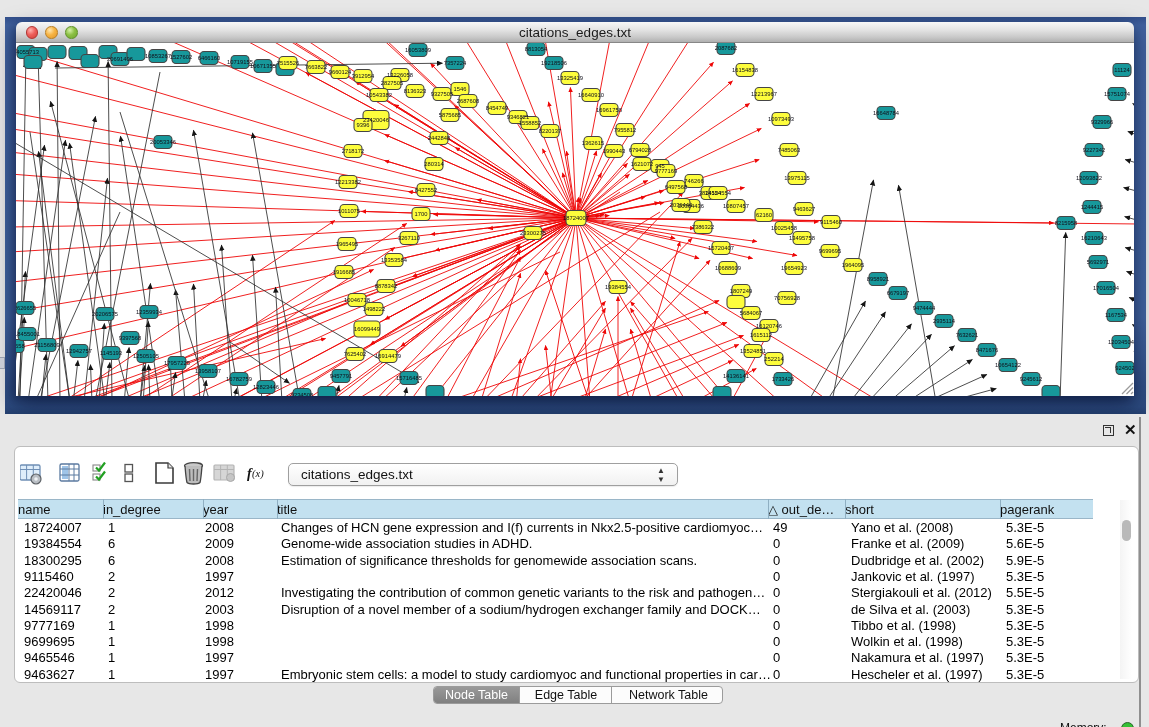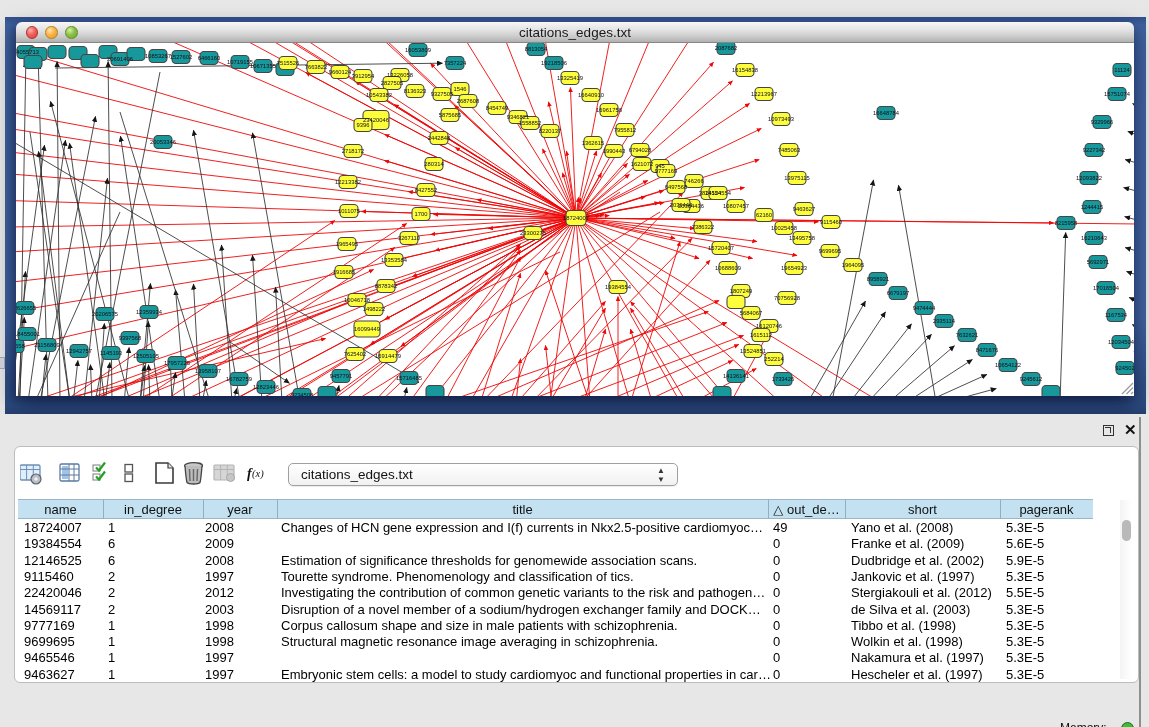--- a/index.html
+++ b/index.html
@@ -28,21 +28,21 @@
 #closex{left:1124px;top:409px;font-size:15px;font-weight:bold;color:#111}
 #panel{left:14px;top:434px;width:1125px;height:237px;background:#fff;border:1px solid #bdbdbd;border-radius:6px}
 
 .icon{position:absolute;top:450px}
 #combo{left:288px;top:451px;width:390px;height:23px;border:1px solid #9f9f9f;border-radius:5px;
  background:linear-gradient(180deg,#ffffff,#f1f1f1);box-shadow:0 1px 1px rgba(0,0,0,.08)}
 #combo .t{left:12px;top:3px;font-size:13.5px;color:#111}
 #combo .ar{left:368px;top:2px;font-size:8px;color:#333;line-height:9px}
 
 #thead{left:18px;top:487px;width:1075px;height:20px;background:#c3e1f0;border-top:1px solid #9ab6c8;border-bottom:1px solid #9ab6c8}
-.th{position:absolute;top:489.5px;font-size:13px;color:#111;text-align:center}
+.th{position:absolute;top:489.5px;font-size:13px;color:#111;}
 .thb{position:absolute;top:487px;width:1px;height:20px;background:#8fafc2}
 .tr{position:absolute;height:16.3px;width:1100px;left:0}
 .tr span{position:absolute;top:0;font-size:13px;color:#000;white-space:pre}
 #tbody{left:18px;top:507px;width:1075px;height:161px;background:#fff;overflow:hidden;position:absolute}
 
 #sbar{left:1120px;top:488px;width:12px;height:179px;background:linear-gradient(90deg,#f4f4f4,#ffffff)}
 #sthumb{left:1121.5px;top:508px;width:9px;height:21px;background:#b9b9b9;border-radius:5px}
 
 #tabs{left:433px;top:674px;width:290px;height:18px;border:1px solid #9b9b9b;border-radius:4px;background:#fcfcfc;overflow:hidden}
 #tabs .seg{position:absolute;top:0;height:18px;font-size:12.5px;text-align:center;color:#111;padding-top:1px}
@@ -665,38 +665,38 @@
       <span style="left:205px">2008</span>
       <span style="left:281px">Changes of HCN gene expression and I(f) currents in Nkx2.5-positive cardiomyoc…</span>
       <span style="left:773px">49</span>
       <span style="left:851px">Yano et al. (2008)</span>
       <span style="left:1006px">5.3E-5</span>
     </div>
 <div class="tr" style="top:524.3px">
       <span style="left:24px">19384554</span>
       <span style="left:108px">6</span>
       <span style="left:205px">2009</span>
+      <span style="left:281px">Genome-wide association studies in ADHD.</span>
       <span style="left:773px">0</span>
       <span style="left:851px">Franke et al. (2009)</span>
       <span style="left:1006px">5.6E-5</span>
     </div>
 <div class="tr" style="top:540.6px">
-      <span style="left:24px">12146525</span>
+      <span style="left:24px">18300295</span>
       <span style="left:108px">6</span>
       <span style="left:205px">2008</span>
       <span style="left:281px">Estimation of significance thresholds for genomewide association scans.</span>
       <span style="left:773px">0</span>
       <span style="left:851px">Dudbridge et al. (2002)</span>
       <span style="left:1006px">5.9E-5</span>
     </div>
 <div class="tr" style="top:556.9px">
       <span style="left:24px">9115460</span>
       <span style="left:108px">2</span>
       <span style="left:205px">1997</span>
-      <span style="left:281px">Tourette syndrome. Phenomenology and classification of tics.</span>
       <span style="left:773px">0</span>
       <span style="left:851px">Jankovic et al. (1997)</span>
       <span style="left:1006px">5.3E-5</span>
     </div>
 <div class="tr" style="top:573.2px">
       <span style="left:24px">22420046</span>
       <span style="left:108px">2</span>
       <span style="left:205px">2012</span>
       <span style="left:281px">Investigating the contribution of common genetic variants to the risk and pathogen…</span>
       <span style="left:773px">0</span>
@@ -709,30 +709,28 @@
       <span style="left:205px">2003</span>
       <span style="left:281px">Disruption of a novel member of a sodium/hydrogen exchanger family and DOCK…</span>
       <span style="left:773px">0</span>
       <span style="left:851px">de Silva et al. (2003)</span>
       <span style="left:1006px">5.3E-5</span>
     </div>
 <div class="tr" style="top:605.8px">
       <span style="left:24px">9777169</span>
       <span style="left:108px">1</span>
       <span style="left:205px">1998</span>
-      <span style="left:281px">Corpus callosum shape and size in male patients with schizophrenia.</span>
       <span style="left:773px">0</span>
       <span style="left:851px">Tibbo et al. (1998)</span>
       <span style="left:1006px">5.3E-5</span>
     </div>
 <div class="tr" style="top:622.1px">
       <span style="left:24px">9699695</span>
       <span style="left:108px">1</span>
       <span style="left:205px">1998</span>
-      <span style="left:281px">Structural magnetic resonance image averaging in schizophrenia.</span>
       <span style="left:773px">0</span>
       <span style="left:851px">Wolkin et al. (1998)</span>
       <span style="left:1006px">5.3E-5</span>
     </div>
 <div class="tr" style="top:638.4px">
       <span style="left:24px">9465546</span>
       <span style="left:108px">1</span>
       <span style="left:205px">1997</span>
       <span style="left:773px">0</span>
       <span style="left:851px">Nakamura et al. (1997)</span>
@@ -742,17 +740,22 @@
       <span style="left:24px">9463627</span>
       <span style="left:108px">1</span>
       <span style="left:205px">1997</span>
       <span style="left:281px">Embryonic stem cells: a model to study cardiomyoc and functional properties in car…</span>
       <span style="left:773px">0</span>
       <span style="left:851px">Hescheler et al. (1997)</span>
       <span style="left:1006px">5.3E-5</span>
     </div>
 <div class="abs" id="sbar"></div>
 <div class="abs" id="sthumb"></div>
+<div class="abs" id="tabs">
+ <div class="seg" id="seg1">Node Table</div>
+ <div class="seg" id="seg2">Edge Table</div>
+ <div class="seg" id="seg3">Network Table</div>
+</div>
 <div class="abs" id="memory">Memory: OK</div>
 <div class="abs" id="memdot"></div>
 <div class="abs" id="redge"></div>
 <div class="abs" style="left:0;top:345px;width:5px;height:12px;background:#c9ccd4;border:1px solid #9aa0ae;border-left:none"></div>
 </div>
 
 </body></html>

